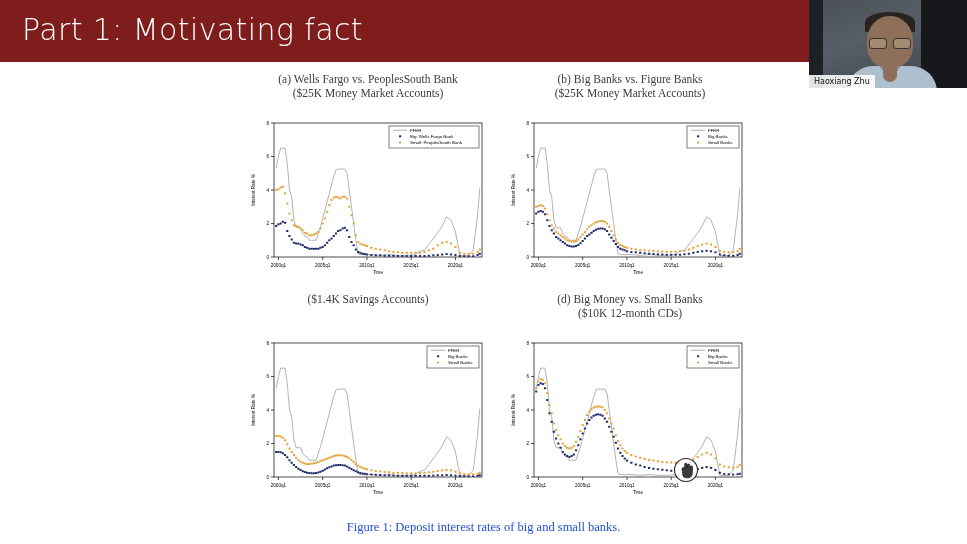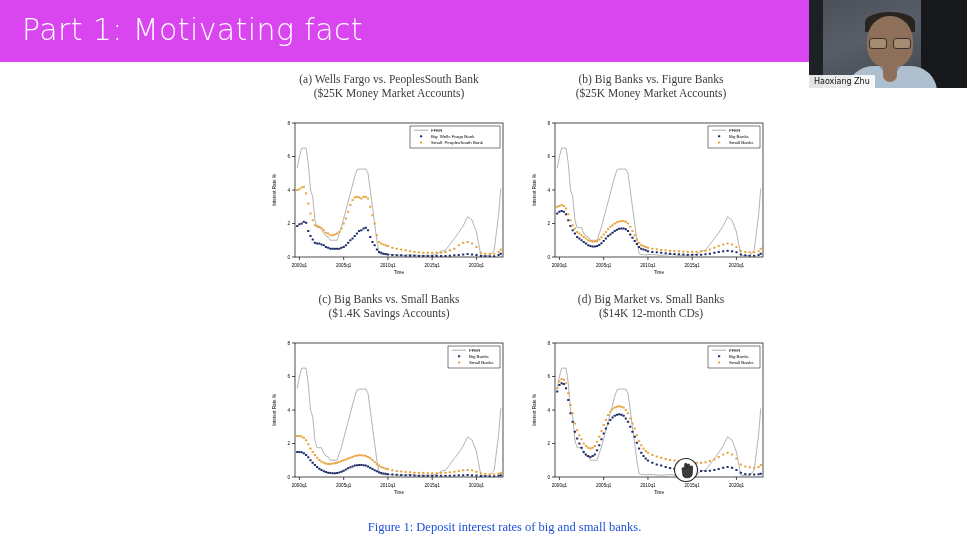--- a/index.html
+++ b/index.html
@@ -5,21 +5,21 @@
   html,body{margin:0;padding:0;}
   body{
     width:967px;height:544px;
     background:#ffffff;
     font-family:"Liberation Serif",serif;
     overflow:hidden;position:relative;
   }
   
   #banner{
     position:absolute;left:0;top:0;width:967px;height:62px;
-    background:#d946ef;
+    background:#7f1d1d;
   }
   #banner-title{
     position:absolute;left:22px;top:12px;
     font-family:"DejaVu Sans",sans-serif;
     font-size:30px;font-weight:300;color:#ffffff;
     letter-spacing:.4px;white-space:nowrap;
   }
   
   #video-tile{
     position:absolute;left:809px;top:0;width:158px;height:88px;
@@ -48,21 +48,21 @@
   .hand-up{position:absolute;left:74px;top:56px;width:14px;height:26px;
     background:#8e705a;border-radius:7px;}
   #name-label{
     position:absolute;left:0;bottom:0;height:13px;
     background:rgba(255,255,255,.88);
     padding:0 5px;display:flex;align-items:center;
     font-family:"DejaVu Sans",sans-serif;font-size:8px;color:#111;
     white-space:nowrap;
   }
   
-  #figure{position:absolute;left:0;top:62px;width:829px;height:482px;margin-left:21px;}
+  #figure{position:absolute;left:0;top:62px;width:829px;height:482px;}
   .subcap{
     position:absolute;text-align:center;
     font-family:"Liberation Serif",serif;
     font-size:11.5px;color:#3c3c3c;line-height:14px;
   }
   .subcap div{white-space:nowrap;}
   .panel{position:absolute;}
   #fig-caption{
     position:absolute;left:0;top:458px;width:967px;text-align:center;
     font-family:"Liberation Serif",serif;font-size:12.5px;color:#1d4ed8;
@@ -101,26 +101,25 @@
 
   <div class="subcap" style="left:243px;top:10px;width:250px;">
     <div>(a) Wells Fargo vs. PeoplesSouth Bank</div>
     <div>($25K Money Market Accounts)</div>
   </div>
   <div class="subcap" style="left:505px;top:10px;width:250px;">
     <div>(b) Big Banks vs. Figure Banks</div>
     <div>($25K Money Market Accounts)</div>
   </div>
   <div class="subcap" style="left:243px;top:230px;width:250px;">
-    <div>(c) Big Banks vs. Small Banks</div>
     <div>($1.4K Savings Accounts)</div>
   </div>
   <div class="subcap" style="left:505px;top:230px;width:250px;">
-    <div>(d) Big Market vs. Small Banks</div>
-    <div>($14K 12-month CDs)</div>
+    <div>(d) Big Money vs. Small Banks</div>
+    <div>($10K 12-month CDs)</div>
   </div>
 
   <div class="panel" id="panel-a" style="left:248px;top:55px;">
       <svg width="240" height="162" viewBox="0 0 240 162">
         <rect x="26" y="6" width="208" height="134" fill="#fff" stroke="#000000" stroke-width="0.7"></rect>
         <line x1="23" y1="140" x2="26" y2="140" class="tick"></line>
         <text x="21" y="141.7" class="ticktext" text-anchor="end">0</text>
         <line x1="23" y1="106.5" x2="26" y2="106.5" class="tick"></line>
         <text x="21" y="108.2" class="ticktext" text-anchor="end">2</text>
         <line x1="23" y1="73" x2="26" y2="73" class="tick"></line>

